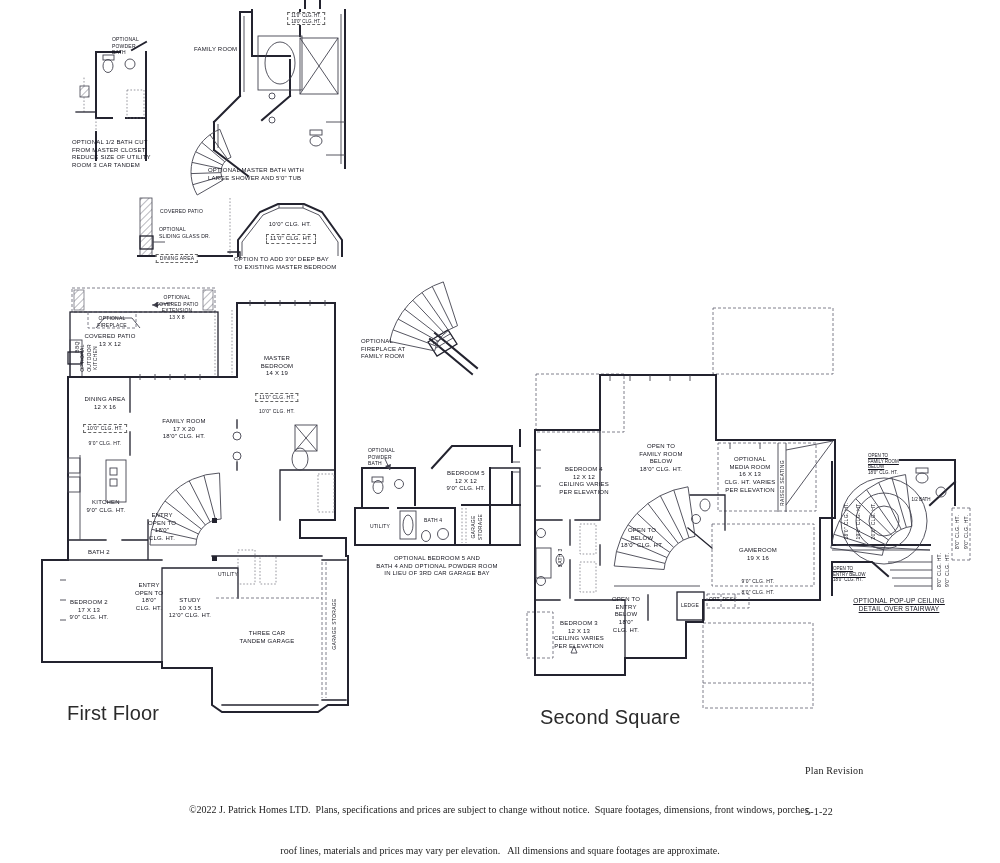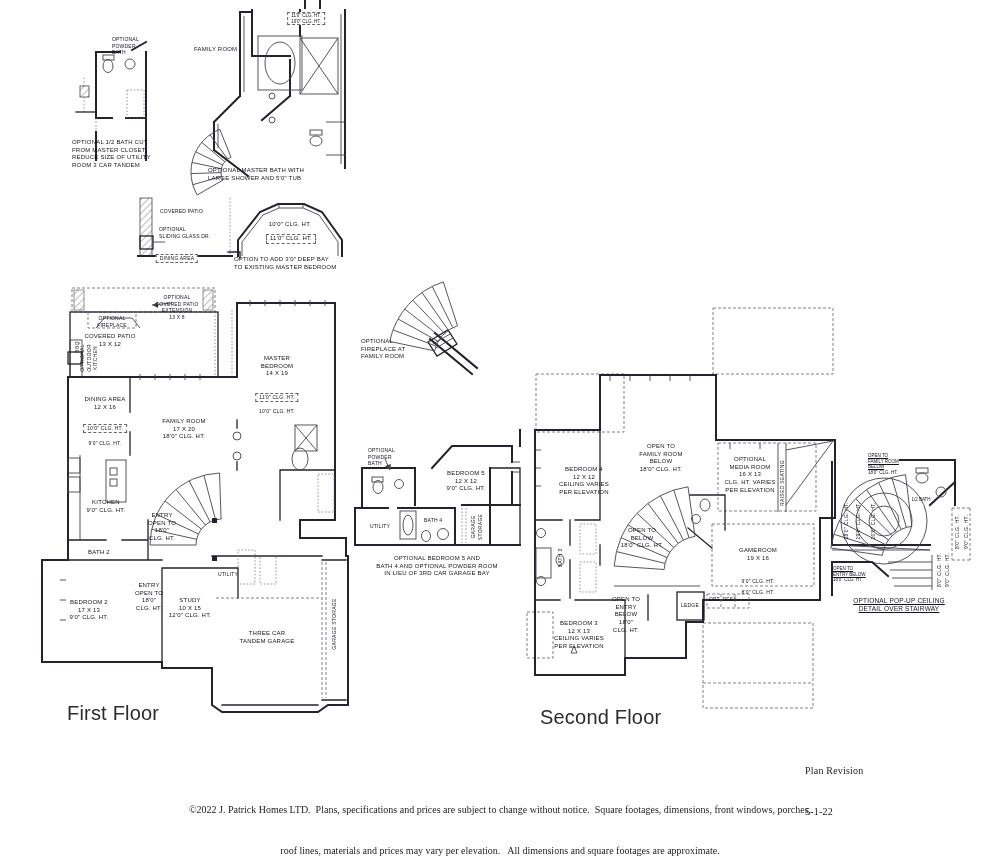--- a/index.html
+++ b/index.html
@@ -475,21 +475,21 @@
   </div>
   <div class="lbl" style="left:899px;top:597px;font-size:6.5px;">
     <span class="ln ul">OPTIONAL POP-UP CEILING</span>
     <span class="ln ul">DETAIL OVER STAIRWAY</span>
   </div>
 
   <div class="lbl left big" style="left:67px;top:701px;">
     <span>First Floor</span>
   </div>
   <div class="lbl left big" style="left:540px;top:705px;">
-    <span>Second Floor</span>
+    <span>Second Square</span>
   </div>
   <div class="lbl left ser" style="left:805px;top:737px;">
     <span class="ln">Plan Revision</span>
     <span class="ln">5-1-22</span>
   </div>
   <div class="cright ser" style="top:776px;">
     <span class="ln">©2022 J. Patrick Homes LTD.  Plans, specifications and prices are subject to change without notice.  Square footages, dimensions, front windows, porches,</span>
     <span class="ln">roof lines, materials and prices may vary per elevation.   All dimensions and square footages are approximate.</span>
   </div>
 

